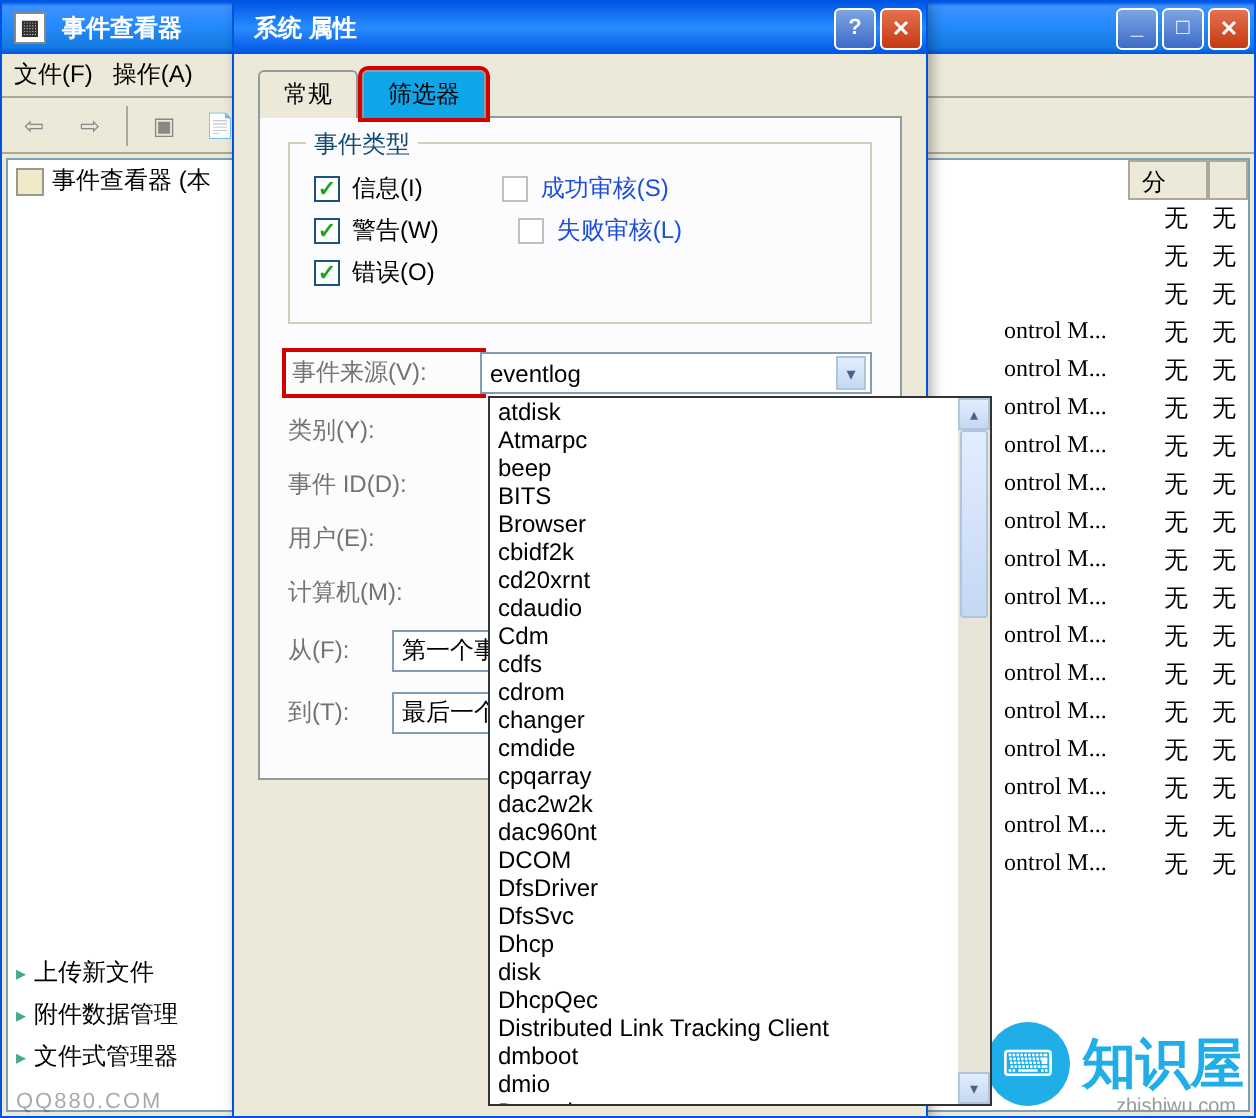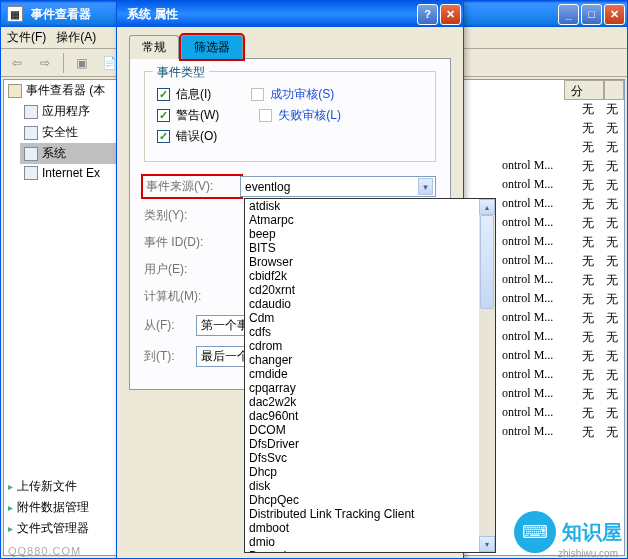--- a/index.html
+++ b/index.html
@@ -28,21 +28,21 @@
 .list-cols{position:absolute;right:0;top:0;display:flex}
 .list-col-hdr{background:#ece9d8;border:1px solid #aca899;padding:2px 6px;height:20px}
 .list-rows{position:absolute;right:0;top:20px}
 .list-cell{padding:1px 6px;font-family:Tahoma;white-space:nowrap}
 .side-list{position:absolute;left:8px;bottom:20px}
 .side-item{display:flex;align-items:center;gap:4px;padding:2px 0}
 .arrow{color:#4a8;font-size:10px}
 .watermark{position:absolute;left:8px;bottom:2px;opacity:.5;font-size:11px;color:#555;letter-spacing:1px}
 .brand{position:absolute;right:6px;bottom:6px;display:flex;align-items:center;gap:6px}
 .brand-badge{width:42px;height:42px;background:#1faee8;border-radius:50%;display:flex;align-items:center;justify-content:center;color:#fff;font-size:18px}
-.brand-text{color:#1faee8;font-size:20px;font-weight:bold}
+.brand-text{color:#1faee8;font-size:27px;font-weight:bold}
 .brand-sub{position:absolute;right:10px;bottom:0;color:#999;font-size:10px}
 
 
 .dialog{position:absolute;left:116px;top:0;width:348px;height:100%;border:1px solid #0054e3;background:#ece9d8;box-shadow:2px 2px 6px rgba(0,0,0,.3);z-index:10}
 .dialog .title-bar{background:linear-gradient(to bottom,#0058e6 0%,#288cff 50%,#0054e3 100%)}
 .dlg-body{padding:8px 12px}
 .tabs{display:flex;margin-bottom:-1px}
 .tab{padding:3px 12px;background:#ece9d8;border:1px solid #919b9c;border-bottom:none;border-radius:3px 3px 0 0;margin-right:2px;position:relative}
 .tab.active{background:#0ea5e9;z-index:2}
 .tab.highlighted{outline:2px solid #d40000;outline-offset:0}
@@ -94,38 +94,20 @@
     <div class="tb-btn">📄</div>
     <div class="tb-sep"></div>
     <div class="tb-btn">⟳</div>
   </div>
   <div class="content">
     <div class="tree-panel">
       <div class="tree-item tree-root">
           <span class="tree-icon"></span>
           <span>事件查看器 (本</span>
         </div>
-      <div class="tree-sub">
-        <div class="tree-item tree-leaf">
-            <span class="tree-icon"></span>
-            <span>应用程序</span>
-          </div>
-        <div class="tree-item tree-leaf">
-            <span class="tree-icon"></span>
-            <span>安全性</span>
-          </div>
-        <div class="tree-item tree-leaf sel">
-            <span class="tree-icon"></span>
-            <span>系统</span>
-          </div>
-        <div class="tree-item tree-leaf">
-            <span class="tree-icon"></span>
-            <span>Internet Ex</span>
-          </div>
-      </div>
     </div>
     <div class="list-panel">
       <div class="list-cols">
         <div class="list-col-hdr" style="width:40px">分</div>
         <div class="list-col-hdr" style="width:20px"></div>
       </div>
       <div class="list-rows" id="list-rows">
           <div style="display: flex;">
             <div class="list-cell" style="width: 80px;"></div>
             <div class="list-cell" style="width: 24px;">无</div>

